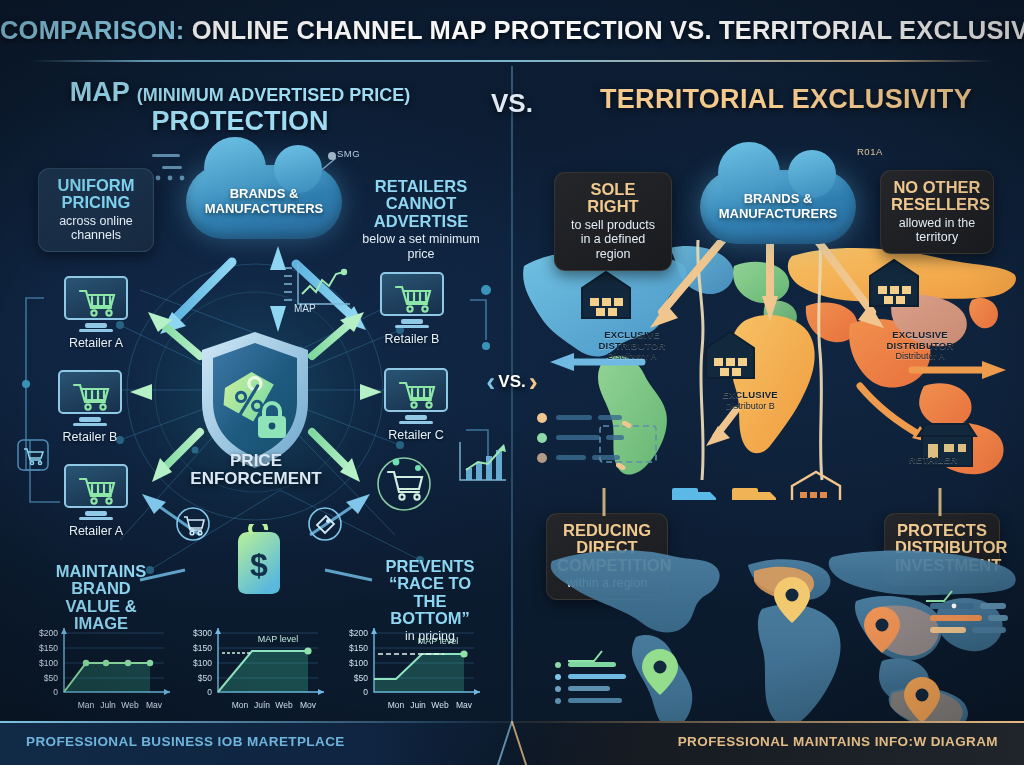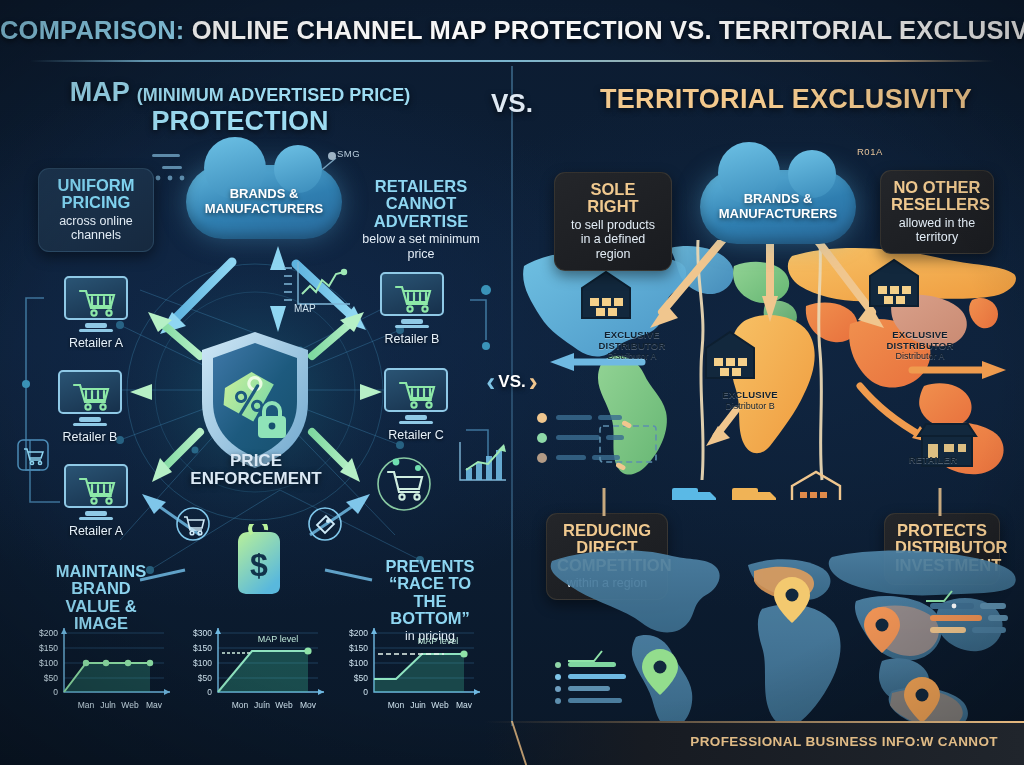--- a/index.html
+++ b/index.html
@@ -886,19 +886,24 @@
       <rect x="448" y="70" width="20" height="6" rx="3" fill="#5d8fae"></rect>
       <rect x="390" y="82" width="36" height="6" rx="3" fill="#f0c68e"></rect>
       <rect x="432" y="82" width="34" height="6" rx="3" fill="#4b7d9e"></rect>
       <path d="M386 56 L404 56 L412 46" stroke="#8fe3a8" stroke-width="2" fill="none"></path>
       <circle cx="414" cy="61" r="2.4" fill="#ffffff"></circle>
     </g>
   </svg>
 
   <div class="vignette"></div>
 
+  <div class="footer-bar" id="footer-left">
+    <div class="top-line"></div>
+    <div class="edge"></div>
+    <div class="footer-txt">PROFESSIONAL BUSINESS IOB MARETPLACE</div>
+  </div>
   <div class="footer-bar" id="footer-right">
     <div class="top-line"></div>
     <div class="edge"></div>
-    <div class="footer-txt">PROFESSIONAL BUSINESS INFO:W CANNOT</div>
+    <div class="footer-txt">PROFESSIONAL MAINTAINS INFO:W DIAGRAM</div>
   </div>
 
 </div>
 
 </body></html>

